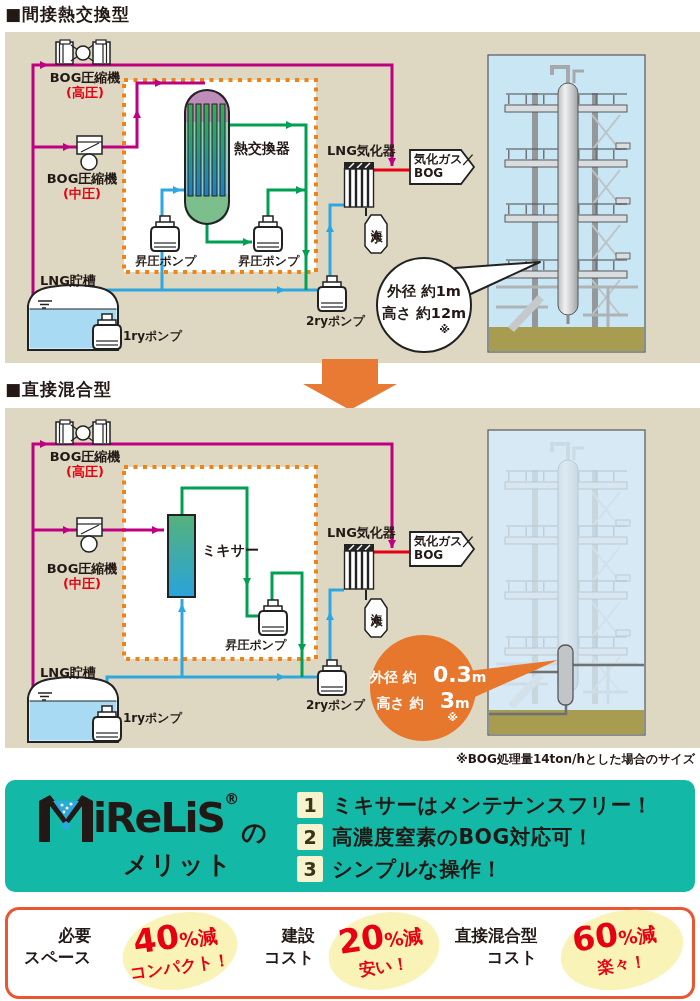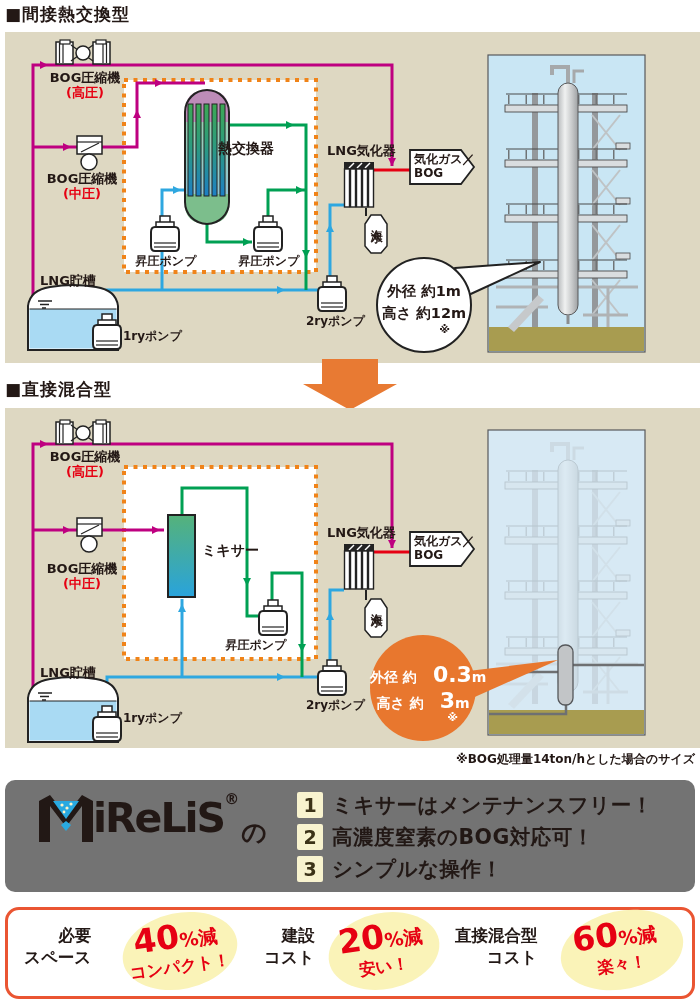--- a/index.html
+++ b/index.html
@@ -9,21 +9,21 @@
   .lbl{position:absolute;white-space:nowrap;font-weight:600;line-height:1.15;color:#231815;}
   .sec-title{font-size:17px;font-weight:900;letter-spacing:1px;}
   .sub-red{color:#E60012;}
   .ctr{text-align:center;}
   .vert{writing-mode:vertical-rl;letter-spacing:2px;}
   .bub1{font-size:14.5px;font-weight:700;text-align:center;}
   .bub2{color:#fff;font-weight:700;text-align:center;font-size:14px;}
   .bub2 .big{font-size:22px;margin-left:16px;}
   .note-sm{font-size:11px;font-weight:700;text-align:right;}
   
-  .banner{position:absolute;left:5px;top:780px;width:690px;height:112px;background:#737373;border-radius:10px;}
+  .banner{position:absolute;left:5px;top:780px;width:690px;height:112px;background:#14b8a6;border-radius:10px;}
   .logo-line{position:absolute;left:34px;top:14px;height:52px;display:flex;align-items:flex-start;}
   .logo-text{font-size:41px;font-weight:900;letter-spacing:-2px;color:#221815;line-height:48px;}
   .logo-reg{font-size:15px;font-weight:900;margin-top:-4px;}
   .logo-no{font-size:25px;font-weight:800;margin-top:22px;margin-left:2px;}
   .logo-merit{position:absolute;left:118px;top:68px;font-size:25px;font-weight:900;letter-spacing:2px;color:#221815;}
   .merit-rows{position:absolute;left:292px;top:11px;display:flex;flex-direction:column;gap:5px;}
   .merit-row{display:flex;align-items:center;height:27px;}
   .merit-chip{width:26px;height:26px;background:#F8F3CF;color:#3C3318;font-weight:900;font-size:19px;
               display:flex;align-items:center;justify-content:center;border-radius:2px;}
   .merit-text{margin-left:9px;font-size:20.5px;font-weight:900;color:#221815;letter-spacing:0.5px;}
@@ -304,21 +304,21 @@
     </g>
   </g>
 </svg>
 
 <div class="lbl sec-title" style="left:5px;top:5px;">■間接熱交換型</div>
 
 <div class="lbl ctr" style="left:43px;top:71px;width:84px;font-size:13px;">BOG圧縮機</div>
 <div class="lbl ctr sub-red" style="left:43px;top:86px;width:84px;font-size:13px;">(高圧)</div>
 <div class="lbl ctr" style="left:40px;top:172px;width:84px;font-size:13px;">BOG圧縮機</div>
 <div class="lbl ctr sub-red" style="left:40px;top:187px;width:84px;font-size:13px;">(中圧)</div>
-<div class="lbl" style="left:218px;top:140px;font-size:14px;">熱交換器</div>
+<div class="lbl" style="left:234px;top:140px;font-size:14px;">熱交換器</div>
 <div class="lbl" style="left:327px;top:144px;font-size:13px;">LNG気化器</div>
 <div class="lbl" style="left:414px;top:153px;font-size:12px;">気化ガス／</div>
 <div class="lbl" style="left:414px;top:167px;font-size:12px;">BOG</div>
 <div class="lbl vert" style="left:369px;top:219px;font-size:12px;">海水</div>
 <div class="lbl ctr" style="left:135px;top:255px;width:62px;font-size:12px;">昇圧ポンプ</div>
 <div class="lbl ctr" style="left:238px;top:255px;width:62px;font-size:12px;">昇圧ポンプ</div>
 <div class="lbl" style="left:40px;top:274px;font-size:13px;">LNG貯槽</div>
 <div class="lbl" style="left:123px;top:330px;font-size:12px;">1ryポンプ</div>
 <div class="lbl" style="left:306px;top:315px;font-size:12px;">2ryポンプ</div>
 <div class="lbl bub1" style="left:378px;top:283px;width:92px;">外径 約1m</div>
@@ -361,20 +361,21 @@
       <circle cx="23" cy="11" r="1.6" fill="#FDF3C8"></circle>
       <circle cx="28" cy="14" r="1.6" fill="#FDF3C8"></circle>
       <circle cx="32" cy="10" r="1.6" fill="#FDF3C8"></circle>
       <circle cx="25" cy="18" r="1.4" fill="#FDF3C8"></circle>
       <polygon points="22,31 27,37 32,31 27,27" fill="#29A9E0"></polygon>
     </svg>
     <span class="logo-text">iReLiS</span>
     <span class="logo-reg">®</span>
     <span class="logo-no">の</span>
   </div>
+  <div class="logo-merit">メリット</div>
   <div class="merit-rows">
     <div class="merit-row">
       <span class="merit-chip">1</span>
       <span class="merit-text">ミキサーはメンテナンスフリー！</span>
     </div>
     <div class="merit-row">
       <span class="merit-chip">2</span>
       <span class="merit-text">高濃度窒素のBOG対応可！</span>
     </div>
     <div class="merit-row">

